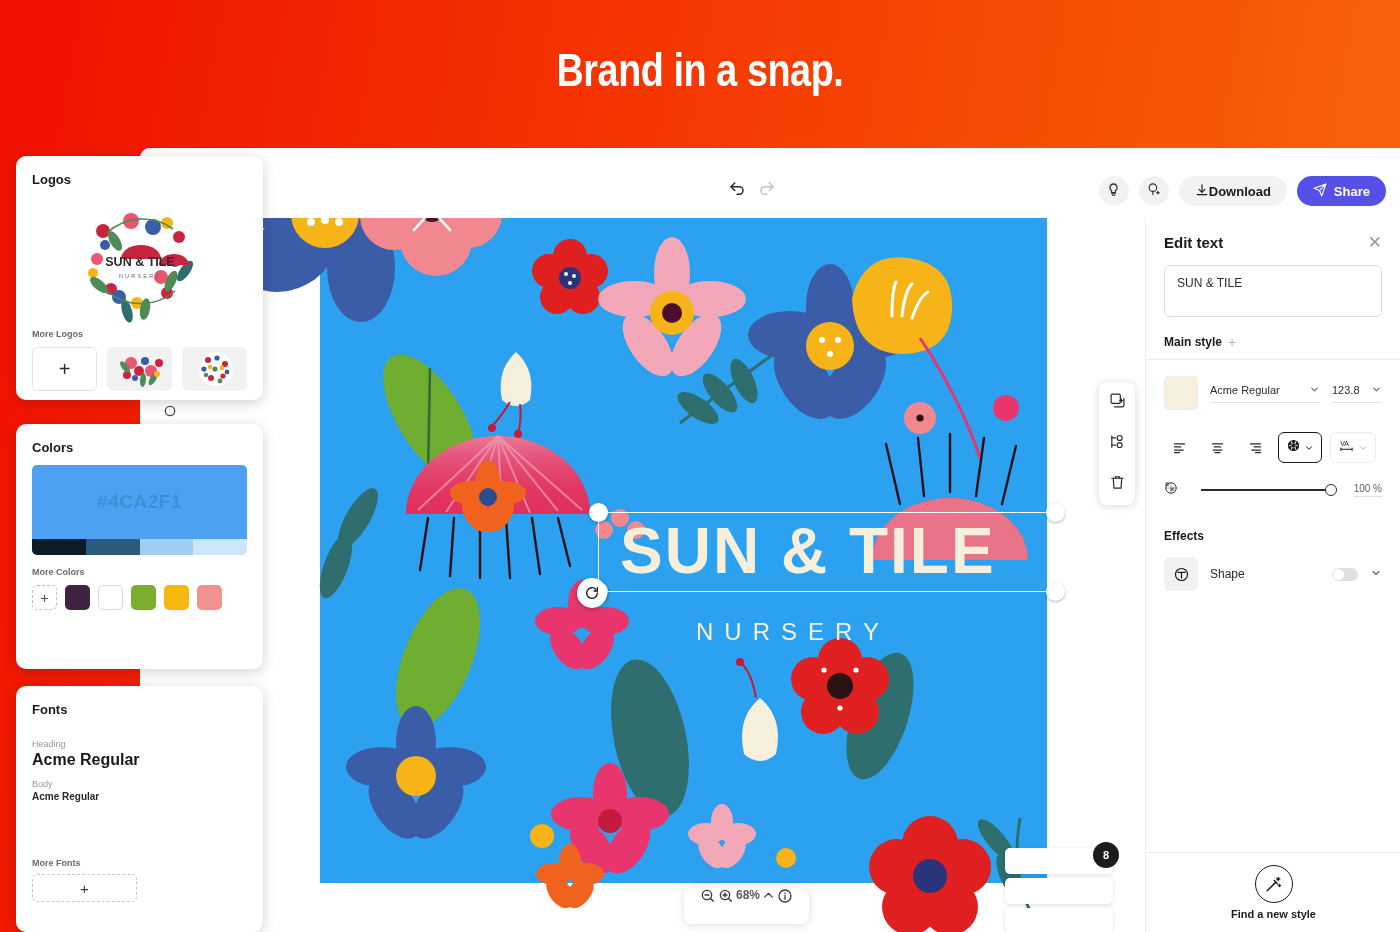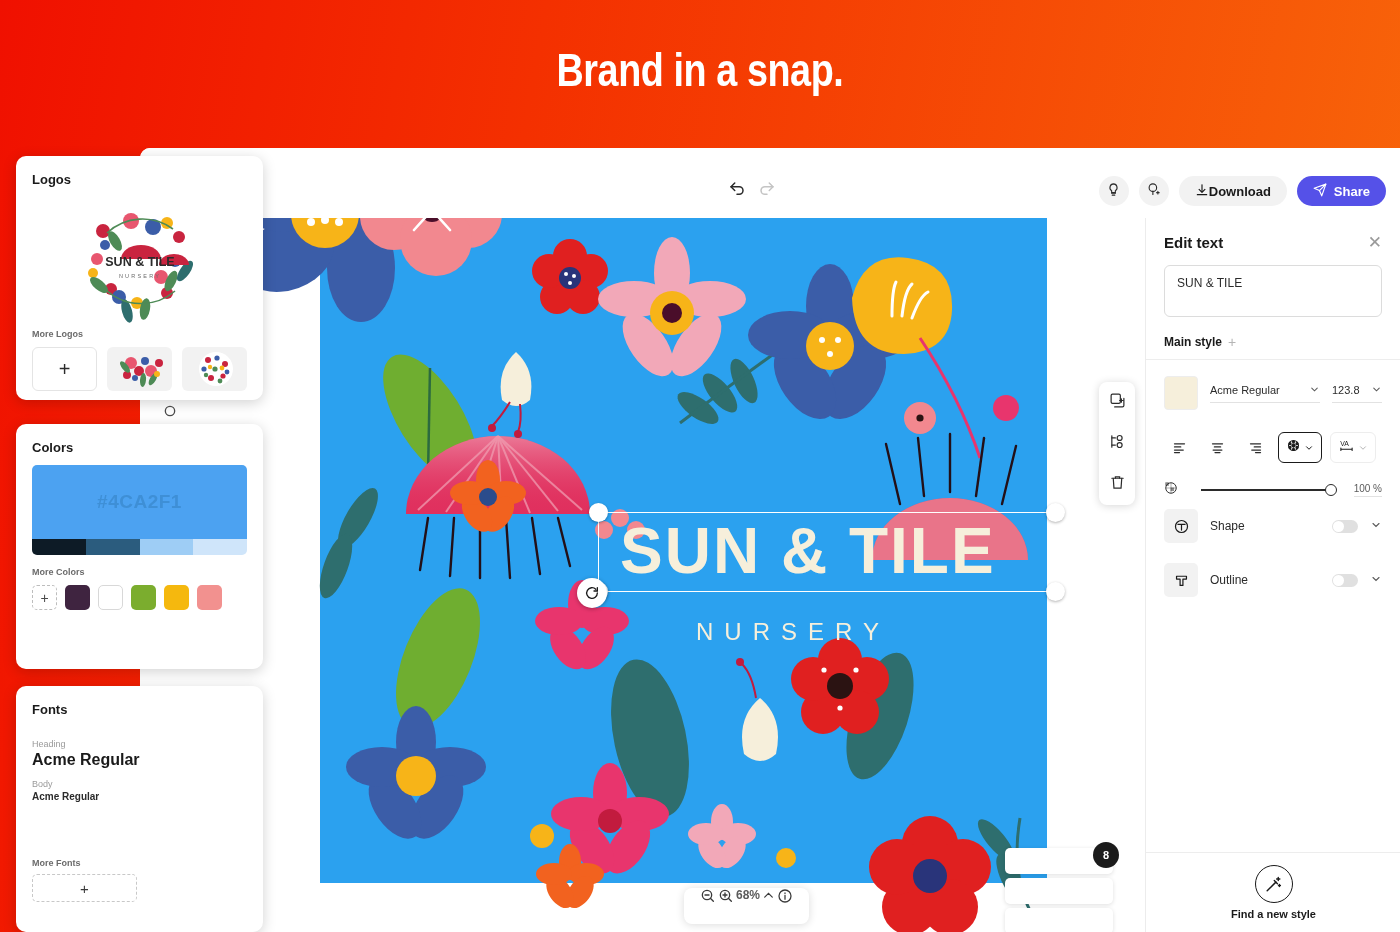--- a/index.html
+++ b/index.html
@@ -798,52 +798,39 @@
             <rect x="3" y="3" width="4.5" height="4.5" fill="#1a1a1a" opacity=".5"></rect>
             <rect x="12" y="12" width="4.5" height="4.5" fill="#1a1a1a" opacity=".5"></rect>
           </svg>
       </span>
       <div class="slider-track">
         <div class="slider-knob"></div>
       </div>
       <span class="opacity-val">100 %</span>
     </div>
 
+    <div class="effects-title">Effects</div>
 
     <div class="effect-row">
       <div class="effect-ico">
         <svg width="17" height="17" viewBox="0 0 24 24" fill="none" stroke="#1a1a1a" stroke-width="1.7">
             <circle cx="12" cy="12" r="8.5"></circle>
             <path d="M7 9h10M12 9v8" stroke-linecap="round"></path>
           </svg>
       </div>
       <span class="effect-label">Shape</span>
       <div class="toggle"></div>
       <span>
         <svg width="12" height="12" viewBox="0 0 24 24" fill="none" stroke="#5b5b5b" stroke-width="2.2" stroke-linecap="round">
             <path d="M6 9l6 6 6-6"></path>
           </svg>
       </span>
     </div>
 
 
-    <div class="effect-row">
-      <div class="effect-ico">
-        <svg width="17" height="17" viewBox="0 0 24 24" fill="none" stroke="#1a1a1a" stroke-width="1.7" stroke-linejoin="round" stroke-linecap="round">
-            <path d="M5 6h14v4h-5v9h-4v-9H5z"></path>
-          </svg>
-      </div>
-      <span class="effect-label">Outline</span>
-      <div class="toggle"></div>
-      <span>
-        <svg width="12" height="12" viewBox="0 0 24 24" fill="none" stroke="#5b5b5b" stroke-width="2.2" stroke-linecap="round">
-            <path d="M6 9l6 6 6-6"></path>
-          </svg>
-      </span>
-    </div>
 
     <div class="find-style">
       <div class="wand-circle">
         <svg width="19" height="19" viewBox="0 0 24 24" fill="none" stroke="#1a1a1a" stroke-width="1.8" stroke-linecap="round">
             <path d="M4 20L15 9"></path>
             <path d="M13 7l4 4"></path>
             <path d="M18 3v4M16 5h4"></path>
             <path d="M19.5 12v2.5M18.3 13.2h2.4"></path>
           </svg>
       </div>

